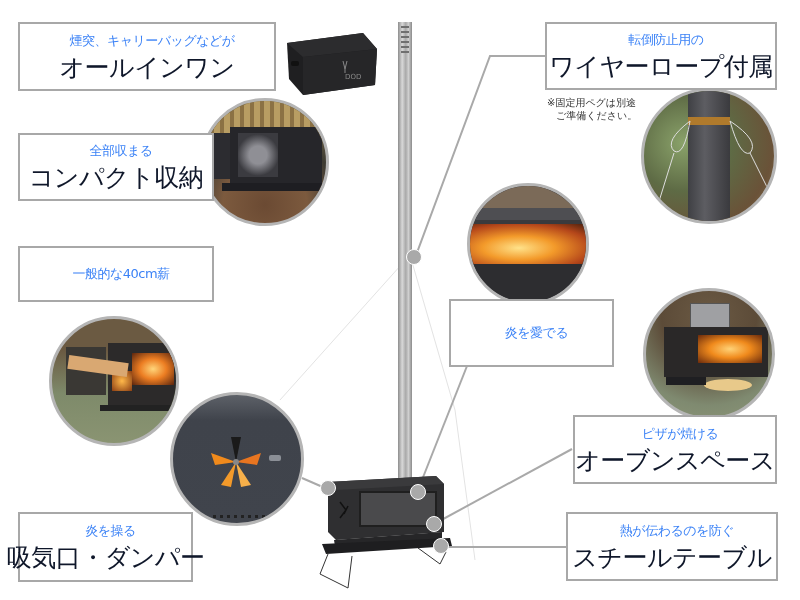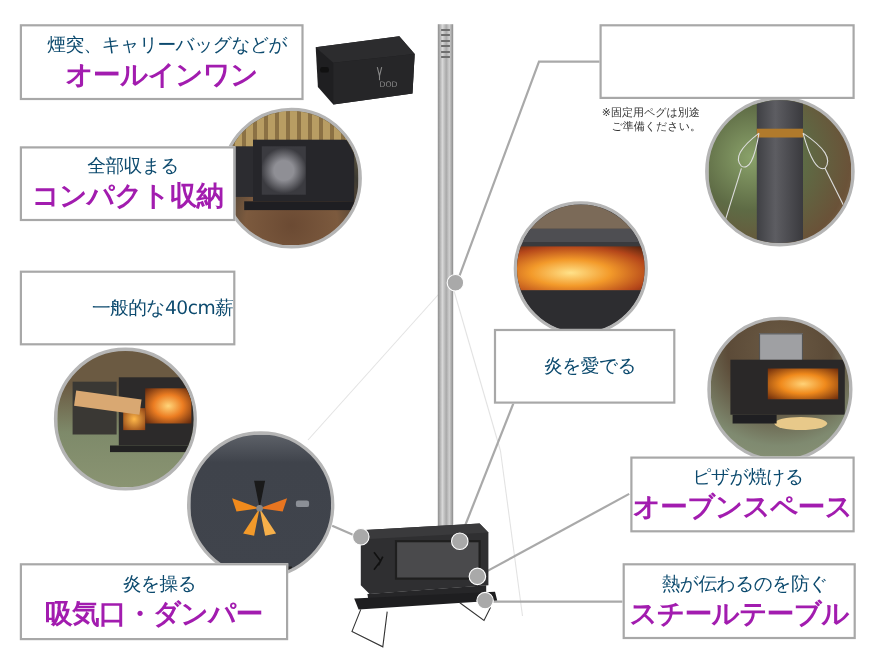--- a/index.html
+++ b/index.html
@@ -2,22 +2,22 @@
 <html><head>
   <meta charset="utf-8">
   <style>
     html, body { margin: 0; padding: 0; }
     body { width: 800px; height: 600px; background: #ffffff; position: relative; overflow: hidden; font-family: "DejaVu Sans", "Liberation Sans", sans-serif; }
     .abs { position: absolute; }
     .label-box {
       position: absolute; background: #fff; border: 2px solid #a8a8a8; box-sizing: border-box;
       display: flex; flex-direction: column; align-items: center; justify-content: center; color: #2b2b2b;
     }
-    .label-sub { font-size: 17px; line-height: 22px; color: #0c4a6e; letter-spacing: -0.5px; white-space: nowrap; margin-left: 10px; }
-    .label-main { font-size: 25px; line-height: 32px; font-weight: bold; color: #a21caf; letter-spacing: -0.5px; white-space: nowrap; }
+    .label-sub { font-size: 13px; line-height: 22px; color: #3b82f6; letter-spacing: -0.5px; white-space: nowrap; margin-left: 10px; }
+    .label-main { font-size: 25px; line-height: 32px; font-weight: normal; color: #0f172a; letter-spacing: -0.5px; white-space: nowrap; }
     .note { position: absolute; font-size: 10px; line-height: 13px; color: #333; white-space: nowrap; }
     .circle {
       position: absolute; border-radius: 50%; border: 3px solid #b5b5b5; box-sizing: border-box; overflow: hidden;
     }
     svg.connectors { position: absolute; left: 0; top: 0; }
     .dot { position: absolute; width: 14px; height: 14px; border-radius: 50%; background: #a9a9a9; border: 1px solid #fff; }
   </style>
 </head>
 <body>
 
@@ -128,45 +128,47 @@
 <div class="dot" style="left:410px; top:484px;"></div>
 <div class="dot" style="left:426px; top:516px;"></div>
 <div class="dot" style="left:433px; top:538px;"></div>
 
 <div class="label-box" style="left:18px; top:22px; width:258px; height:69px;">
   <div class="label-sub">煙突、キャリーバッグなどが</div>
   <div class="label-main">オールインワン</div>
 </div>
 
 <div class="label-box" style="left:545px; top:22px; width:232px; height:68px;">
+  <div class="label-sub">転倒防止用の</div>
+  <div class="label-main">ワイヤーロープ付属</div>
 </div>
 <div class="note" style="left:547px; top:96px;">
   <div>※固定用ペグは別途</div>
   <div style="padding-left:9px;">ご準備ください。</div>
 </div>
 
 <div class="label-box" style="left:18px; top:133px; width:196px; height:68px;">
   <div class="label-sub">全部収まる</div>
   <div class="label-main">コンパクト収納</div>
 </div>
 
-<div class="label-box" style="left:18px; top:246px; width:196px; height:68px;align-items:flex-end;">
+<div class="label-box" style="left:18px; top:246px; width:196px; height:56px;">
   <div class="label-sub">一般的な40cm薪</div>
 </div>
 
 <div class="label-box" style="left:449px; top:299px; width:165px; height:68px;">
   <div class="label-sub">炎を愛でる</div>
 </div>
 
 <div class="label-box" style="left:573px; top:415px; width:204px; height:69px;">
   <div class="label-sub">ピザが焼ける</div>
   <div class="label-main">オーブンスペース</div>
 </div>
 
-<div class="label-box" style="left:18px; top:512px; width:244px; height:70px;">
+<div class="label-box" style="left:18px; top:512px; width:175px; height:70px;">
   <div class="label-sub">炎を操る</div>
   <div class="label-main">吸気口・ダンパー</div>
 </div>
 
 <div class="label-box" style="left:566px; top:512px; width:212px; height:69px;text-align:center;">
   <div class="label-sub">熱が伝わるのを防ぐ</div>
   <div class="label-main">スチールテーブル</div>
 </div>
 
 </body></html>

